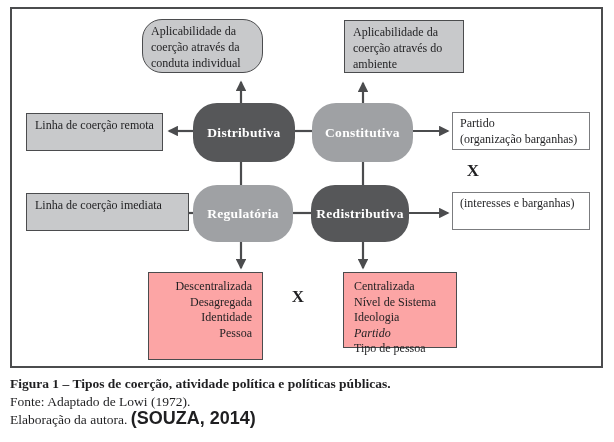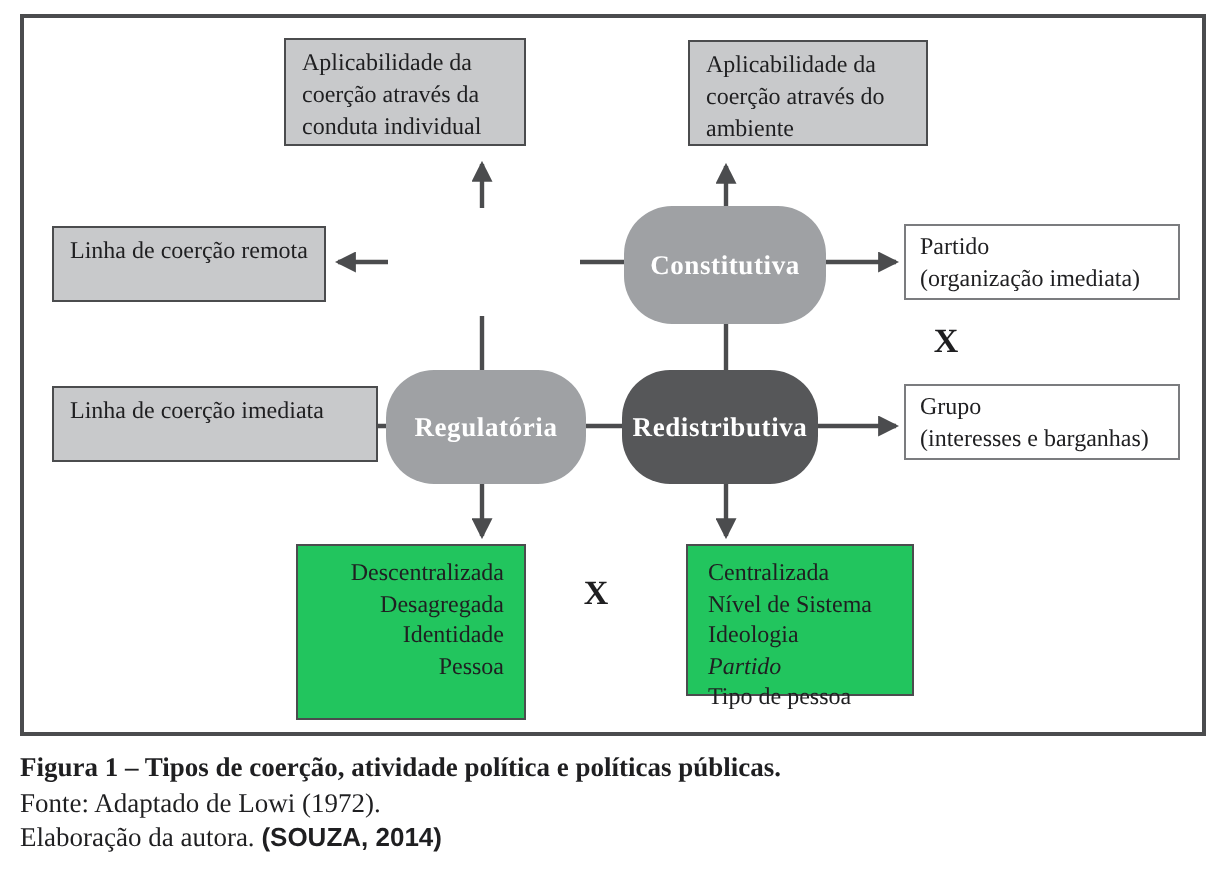--- a/index.html
+++ b/index.html
@@ -25,21 +25,21 @@
     font-size: 12px; line-height: 1.32; padding: 4px 6px 2px 8px;
     box-sizing: border-box;
   }
   .whitebox {
     position: absolute; background: #ffffff;
     border: 1.5px solid var(--whitebox_border, #7b7c7f);
     font-size: 12px; line-height: 1.3; padding: 3px 4px 2px 7px;
     box-sizing: border-box;
   }
   .listbox {
-    position: absolute; background: #22c55e;
+    position: absolute; background: #fca5a5;
     border: 1.6px solid var(--border, #4b4c4e);
     font-size: 12px; line-height: 15.6px; padding: 6px 10px;
     box-sizing: border-box;
   }
   .listbox.right-align { text-align: right; }
   .listbox .italic { font-style: italic; }
 
   .node {
     position: absolute; border-radius: 24px;
     display: flex; align-items: center; justify-content: center;
@@ -48,24 +48,24 @@
   .node.dark  { background: var(--dark, #565759); }
   .node.light { background: var(--light, #9fa1a4); }
 
   .xmark {
     position: absolute; font-weight: bold; font-size: 17px;
     width: 18px; text-align: center;
   }
 
   .caption { position: absolute; left: 10px; top: 375px; font-size: 13.5px; line-height: 17.5px; }
   .caption .title { font-weight: bold; }
-  .caption .cite  { font-family: "Liberation Sans", sans-serif; font-size: 13px; font-weight: 600; }
+  .caption .cite  { font-family: "Liberation Sans", sans-serif; font-size: 18px; font-weight: 600; }
 
   
-  #topbox-left    { left: 142px; top: 19px;  width: 121px; height: 54px; }
+  #topbox-left    { left: 142px; top: 19px;  width: 121px; height: 54px; border-radius: 20px; }
   #topbox-right   { left: 344px; top: 20px;  width: 120px; height: 53px; }
   #leftbox-top    { left: 26px;  top: 113px; width: 137px; height: 38px; }
   #leftbox-bottom { left: 26px;  top: 193px; width: 163px; height: 38px; }
 
   #node-distributiva   { left: 193px; top: 103px; width: 102px; height: 59px; }
   #node-constitutiva   { left: 312px; top: 103px; width: 101px; height: 59px; }
   #node-regulatoria    { left: 193px; top: 185px; width: 100px; height: 57px; }
   #node-redistributiva { left: 311px; top: 185px; width: 98px;  height: 57px; }
 
   #rightbox-top    { left: 452px; top: 112px; width: 138px; height: 38px; }
@@ -113,33 +113,33 @@
     <span>Linha de coerção remota</span>
   </div>
 
   <div class="graybox" id="topbox-right">
     <span>Aplicabilidade da coerção através do ambiente</span>
   </div>
   <div class="graybox" id="leftbox-bottom">
     <span>Linha de coerção imediata</span>
   </div>
 
+  <div class="node dark" id="node-distributiva">Distributiva</div>
   <div class="node light" id="node-regulatoria">Regulatória</div>
   <div class="node light" id="node-constitutiva">Constitutiva</div>
   <div class="node dark" id="node-redistributiva">Redistributiva</div>
 
   <div class="whitebox" id="rightbox-top">
     <div>Partido</div>
-    <div>(organização imediata)</div>
+    <div>(organização barganhas)</div>
   </div>
 
   <div class="xmark" id="xmark-right">X</div>
 
   <div class="whitebox" id="rightbox-bottom">
-    <div>Grupo</div>
     <div>(interesses e barganhas)</div>
   </div>
 
   <div class="listbox right-align" id="bottombox-left">
     <div>Descentralizada</div>
     <div>Desagregada</div>
     <div>Identidade</div>
     <div>Pessoa</div>
   </div>
 

